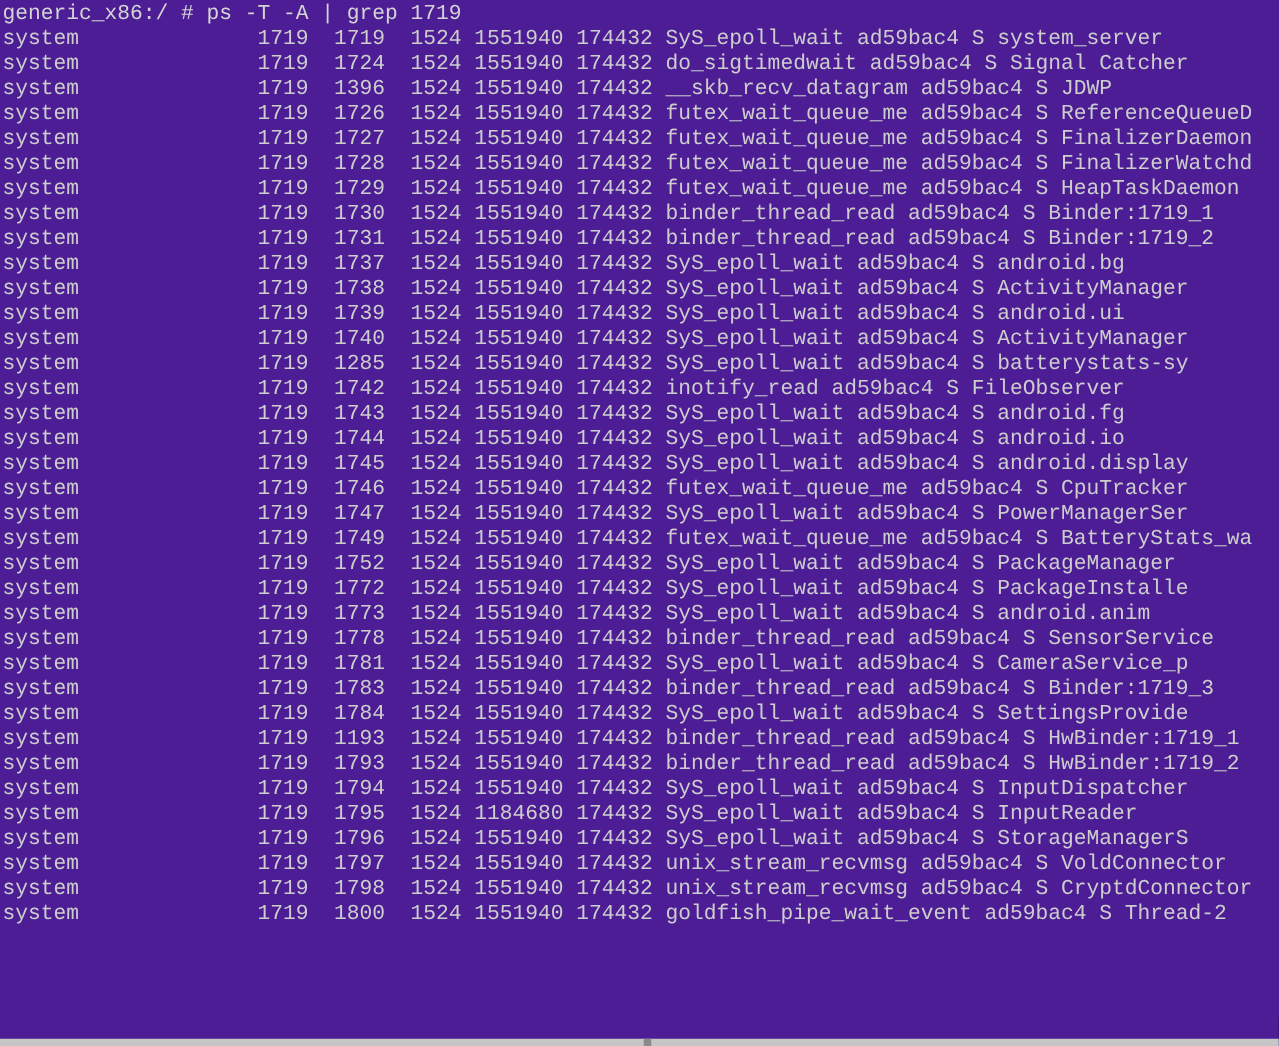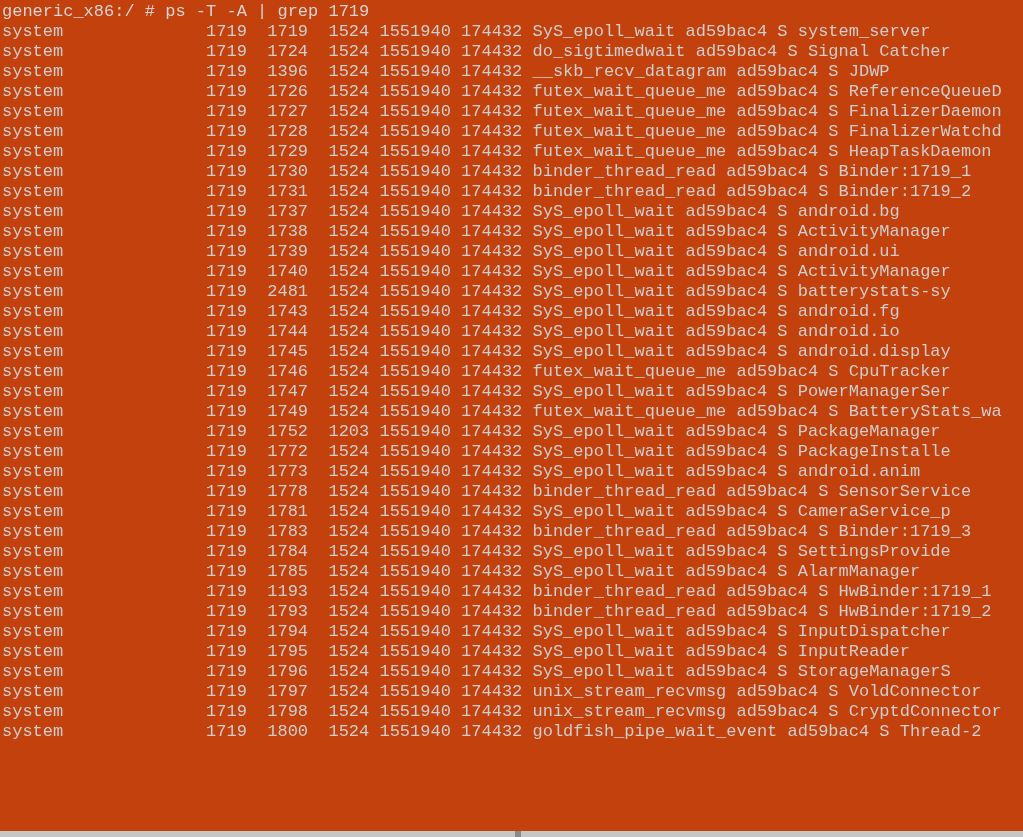--- a/index.html
+++ b/index.html
@@ -10,21 +10,21 @@
   body {
     width: 1023px;
     height: 837px;
     overflow: hidden;
     font-family: "Liberation Mono", "DejaVu Sans Mono", monospace;
   }
   #terminal {
     position: relative;
     width: 1023px;
     height: 837px;
-    background: #c2410c;
+    background: #4c1d95;
     box-sizing: border-box;
   }
   #screen {
     position: absolute;
     left: 0;
     top: 0;
     width: 1023px;
     height: 831px;
     padding: 2px 0 0 2px;
     box-sizing: border-box;
@@ -76,39 +76,39 @@
         <div class="line row">system              1719  1726  1524 1551940 174432 futex_wait_queue_me ad59bac4 S ReferenceQueueD</div>
         <div class="line row">system              1719  1727  1524 1551940 174432 futex_wait_queue_me ad59bac4 S FinalizerDaemon</div>
         <div class="line row">system              1719  1728  1524 1551940 174432 futex_wait_queue_me ad59bac4 S FinalizerWatchd</div>
         <div class="line row">system              1719  1729  1524 1551940 174432 futex_wait_queue_me ad59bac4 S HeapTaskDaemon</div>
         <div class="line row">system              1719  1730  1524 1551940 174432 binder_thread_read ad59bac4 S Binder:1719_1</div>
         <div class="line row">system              1719  1731  1524 1551940 174432 binder_thread_read ad59bac4 S Binder:1719_2</div>
         <div class="line row">system              1719  1737  1524 1551940 174432 SyS_epoll_wait ad59bac4 S android.bg</div>
         <div class="line row">system              1719  1738  1524 1551940 174432 SyS_epoll_wait ad59bac4 S ActivityManager</div>
         <div class="line row">system              1719  1739  1524 1551940 174432 SyS_epoll_wait ad59bac4 S android.ui</div>
         <div class="line row">system              1719  1740  1524 1551940 174432 SyS_epoll_wait ad59bac4 S ActivityManager</div>
-        <div class="line row">system              1719  2481  1524 1551940 174432 SyS_epoll_wait ad59bac4 S batterystats-sy</div>
+        <div class="line row">system              1719  1285  1524 1551940 174432 SyS_epoll_wait ad59bac4 S batterystats-sy</div>
+        <div class="line row">system              1719  1742  1524 1551940 174432 inotify_read ad59bac4 S FileObserver</div>
         <div class="line row">system              1719  1743  1524 1551940 174432 SyS_epoll_wait ad59bac4 S android.fg</div>
         <div class="line row">system              1719  1744  1524 1551940 174432 SyS_epoll_wait ad59bac4 S android.io</div>
         <div class="line row">system              1719  1745  1524 1551940 174432 SyS_epoll_wait ad59bac4 S android.display</div>
         <div class="line row">system              1719  1746  1524 1551940 174432 futex_wait_queue_me ad59bac4 S CpuTracker</div>
         <div class="line row">system              1719  1747  1524 1551940 174432 SyS_epoll_wait ad59bac4 S PowerManagerSer</div>
         <div class="line row">system              1719  1749  1524 1551940 174432 futex_wait_queue_me ad59bac4 S BatteryStats_wa</div>
-        <div class="line row">system              1719  1752  1203 1551940 174432 SyS_epoll_wait ad59bac4 S PackageManager</div>
+        <div class="line row">system              1719  1752  1524 1551940 174432 SyS_epoll_wait ad59bac4 S PackageManager</div>
         <div class="line row">system              1719  1772  1524 1551940 174432 SyS_epoll_wait ad59bac4 S PackageInstalle</div>
         <div class="line row">system              1719  1773  1524 1551940 174432 SyS_epoll_wait ad59bac4 S android.anim</div>
         <div class="line row">system              1719  1778  1524 1551940 174432 binder_thread_read ad59bac4 S SensorService</div>
         <div class="line row">system              1719  1781  1524 1551940 174432 SyS_epoll_wait ad59bac4 S CameraService_p</div>
         <div class="line row">system              1719  1783  1524 1551940 174432 binder_thread_read ad59bac4 S Binder:1719_3</div>
         <div class="line row">system              1719  1784  1524 1551940 174432 SyS_epoll_wait ad59bac4 S SettingsProvide</div>
-        <div class="line row">system              1719  1785  1524 1551940 174432 SyS_epoll_wait ad59bac4 S AlarmManager</div>
         <div class="line row">system              1719  1193  1524 1551940 174432 binder_thread_read ad59bac4 S HwBinder:1719_1</div>
         <div class="line row">system              1719  1793  1524 1551940 174432 binder_thread_read ad59bac4 S HwBinder:1719_2</div>
         <div class="line row">system              1719  1794  1524 1551940 174432 SyS_epoll_wait ad59bac4 S InputDispatcher</div>
-        <div class="line row">system              1719  1795  1524 1551940 174432 SyS_epoll_wait ad59bac4 S InputReader</div>
+        <div class="line row">system              1719  1795  1524 1184680 174432 SyS_epoll_wait ad59bac4 S InputReader</div>
         <div class="line row">system              1719  1796  1524 1551940 174432 SyS_epoll_wait ad59bac4 S StorageManagerS</div>
         <div class="line row">system              1719  1797  1524 1551940 174432 unix_stream_recvmsg ad59bac4 S VoldConnector</div>
         <div class="line row">system              1719  1798  1524 1551940 174432 unix_stream_recvmsg ad59bac4 S CryptdConnector</div>
         <div class="line row">system              1719  1800  1524 1551940 174432 goldfish_pipe_wait_event ad59bac4 S Thread-2</div>
       </div>
   </div>
   <div id="hscroll">
     <div id="hscroll-thumb"></div>
   </div>
 </div>

